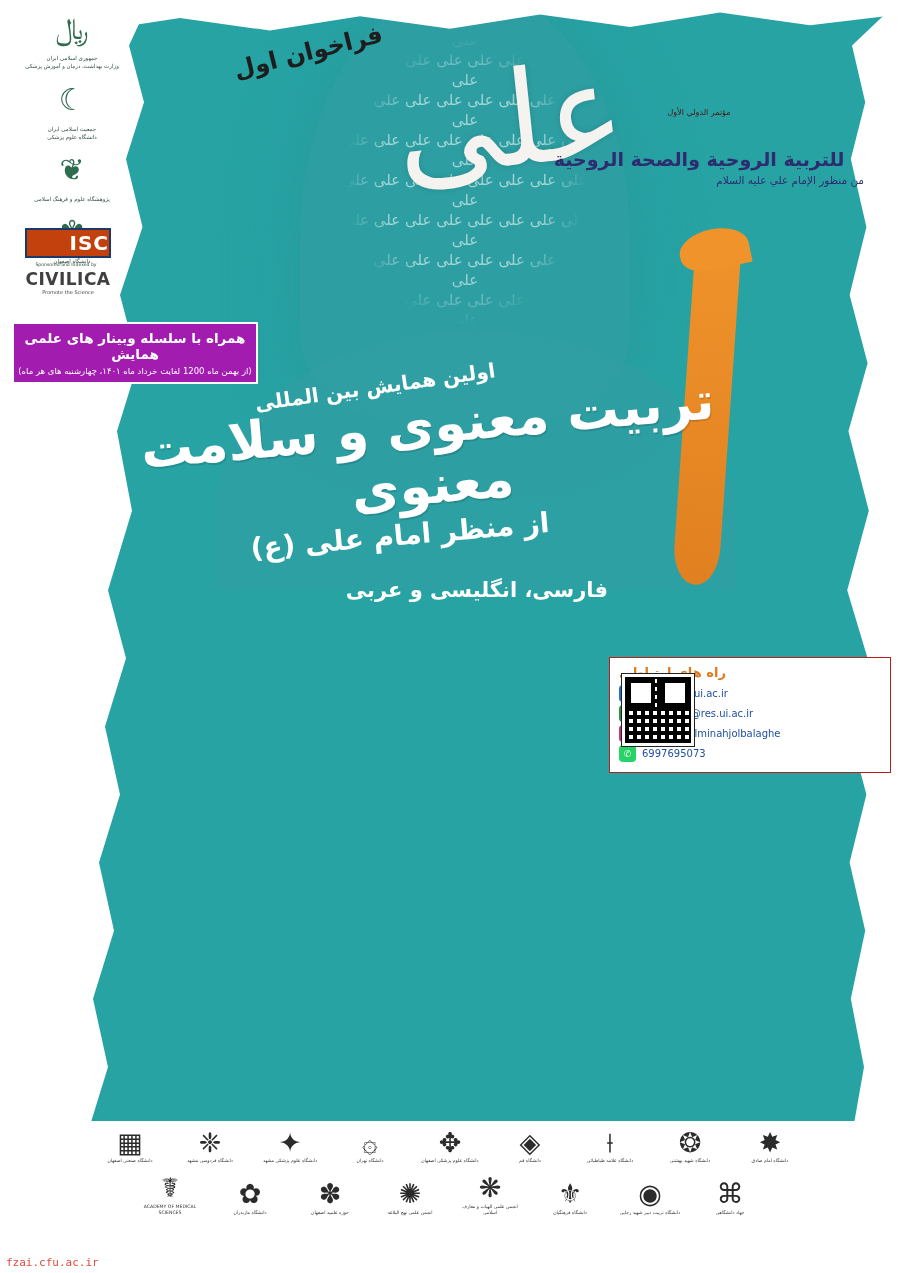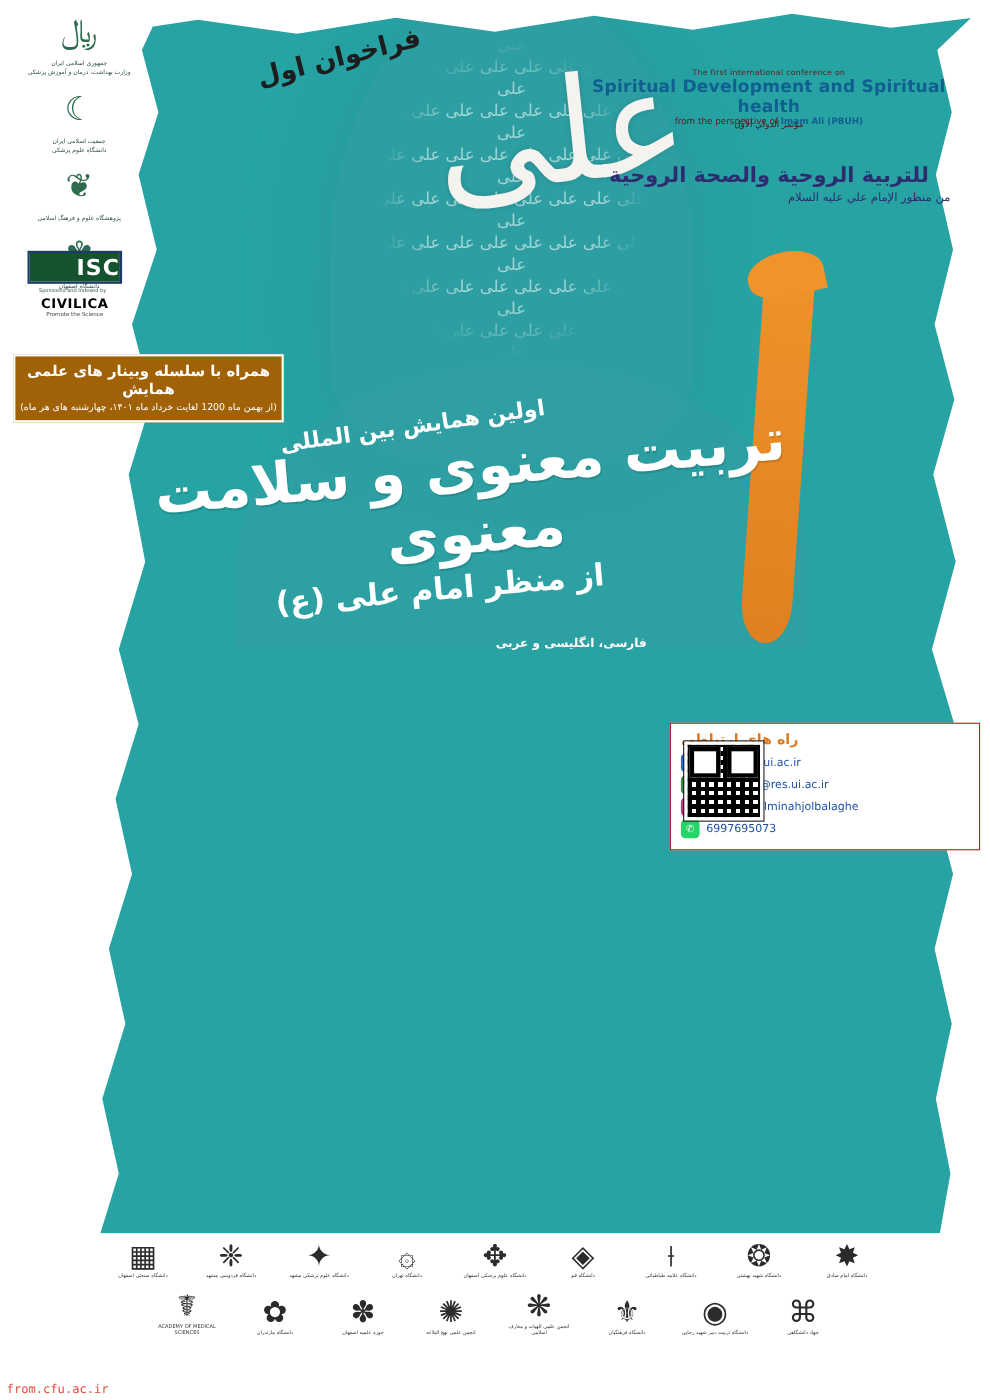--- a/index.html
+++ b/index.html
@@ -109,24 +109,24 @@
     font-size: 5.5px; line-height: 1.5;
   }
   .logo-emblem {
     width: 46px; height: 46px; margin: 0 auto 2px;
     display: flex; align-items: center; justify-content: center;
     color: #2f6b4f; font-size: 30px; line-height: 1;
   }
   .isc-box {
     width: 86px; border: 2px solid #1b3a6b; background:#fff; margin: 2px auto 0;
   }
-  .isc-top { background:#14532d; color:#fff; font-weight:bold; font-size: 20px;
+  .isc-top { background:#c2410c; color:#fff; font-weight:bold; font-size: 20px;
              letter-spacing:1px; padding: 1px 0; }
   .civilica-box { width: 92px; text-align:center; margin-top:4px; }
-  .civilica-title { font-size: 12px; font-weight: bold; color:#000000; letter-spacing:.5px; }
+  .civilica-title { font-size: 17px; font-weight: bold; color:#404040; letter-spacing:.5px; }
   .civilica-sub { font-size: 5px; color:#444; line-height:1.4; }
   
   .titles-en {
     position: absolute; right: 36px; top: 62px; width: 330px; text-align: center;
     direction: ltr;
   }
   .titles-en .line1 { font-size: 7px; color: #5b1a1a; letter-spacing: .3px; }
   .titles-en .line2 { font-size: 15.5px; font-weight: bold; color: #0f5f8f; letter-spacing: .2px; }
   .titles-en .line3 { font-size: 8px; color: #5b1a1a; }
   .titles-en .line3 b { color: #0f5f8f; }
@@ -138,21 +138,21 @@
   .titles-ar .a3 { font-size: 10.5px; color: #2c2c6e; text-align: right; }
   
   .call-first {
     position: absolute; left: 232px; top: 38px;
     font-size: 24px; font-weight: bold; color: #1d1d1d;
     transform: rotate(-14deg);
   }
   
   .webinar {
     position: absolute; left: 12px; top: 322px; width: 246px;
-    background: #a16207; color: #fff; text-align: center;
+    background: #a21caf; color: #fff; text-align: center;
     border: 2px solid #fff; padding: 6px 4px;
   }
   .webinar .w1 { font-size: 13.5px; font-weight: bold; }
   .webinar .w2 { font-size: 8.5px; margin-top: 4px; }
   
   .main-title {
     position: absolute; right: 120px; top: 375px; width: 700px; text-align: center;
   }
   .mt-small {
     font-size: 20px; color: #ffffff; font-weight: bold;
@@ -160,22 +160,22 @@
   }
   .mt-big {
     font-size: 52px; color: #ffffff; font-weight: bold; letter-spacing: 1px;
     transform: rotate(-5deg); text-shadow: 1px 2px 0 rgba(0,0,0,.12);
   }
   .mt-mid {
     font-size: 28px; color: #ffffff; font-weight: bold;
     transform: rotate(-5deg); margin-top: 4px; margin-right: 60px;
   }
   .mt-langs {
-    position: absolute; right: 312px; top: 578px;
-    font-size: 11px; color: #ffffff; font-weight: bold;
+    position: absolute; right: 292px; top: 578px;
+    font-size: 21px; color: #ffffff; font-weight: bold;
   }
   .outer-left  { left: 470px; top: 600px; width: 300px; height: 492px;
                  background: transparent; border: 2px solid #ffffff; padding: 7px; }
   .outer-right { left: 155px; top: 600px; width: 300px; height: 492px;
                  background: transparent; border: 2px solid #ffffff; padding: 7px; }
   .sub {
     background: #ffffff; border: 1px solid #b91c1c; padding: 7px 9px; margin-bottom: 7px;
   }
   .sub-title {
     color: #e07a1f; font-weight: bold; font-size: 13px; text-align: left; margin-bottom: 5px;
@@ -257,27 +257,20 @@
     <div class="isc-box">
       <div class="isc-top">ISC</div>
     </div>
     <div class="civilica-box">
       <div class="logo-box" style="font-size:4.6px">Sponsored and Indexed by</div>
       <div class="civilica-title">CIVILICA</div>
       <div class="civilica-sub">Promote the Science</div>
     </div>
   </div>
 
-  <div class="titles-en">
-    <div class="line1">The first international conference on</div>
-    <div class="line2">Spiritual Development and Spiritual health</div>
-    <div class="line3">
-      <span>from the perspective of </span><b>Imam Ali (PBUH)</b>
-    </div>
-  </div>
   <div class="titles-ar">
     <div class="a1">مؤتمر الدولي الأول</div>
     <div class="a2">للتربية الروحية والصحة الروحية</div>
     <div class="a3">من منظور الإمام علي عليه السلام</div>
   </div>
 
   <div class="call-first">فراخوان اول</div>
 
   <div class="webinar">
     <div class="w1">همراه با سلسله وبینار های علمی همایش</div>
@@ -437,15 +430,15 @@
         </div>
         <div class="spon">
           <div class="spon-mark">✿</div>
           <div class="spon-cap">دانشگاه مازندران</div>
         </div>
         <div class="spon">
           <div class="spon-mark">☤</div>
           <div class="spon-cap">ACADEMY OF MEDICAL SCIENCES</div>
         </div>
       </div>
-    <div class="watermark">from.cfu.ac.ir</div>
+    <div class="watermark">fzai.cfu.ac.ir</div>
   </div>
 </div>
 
 </body></html>

